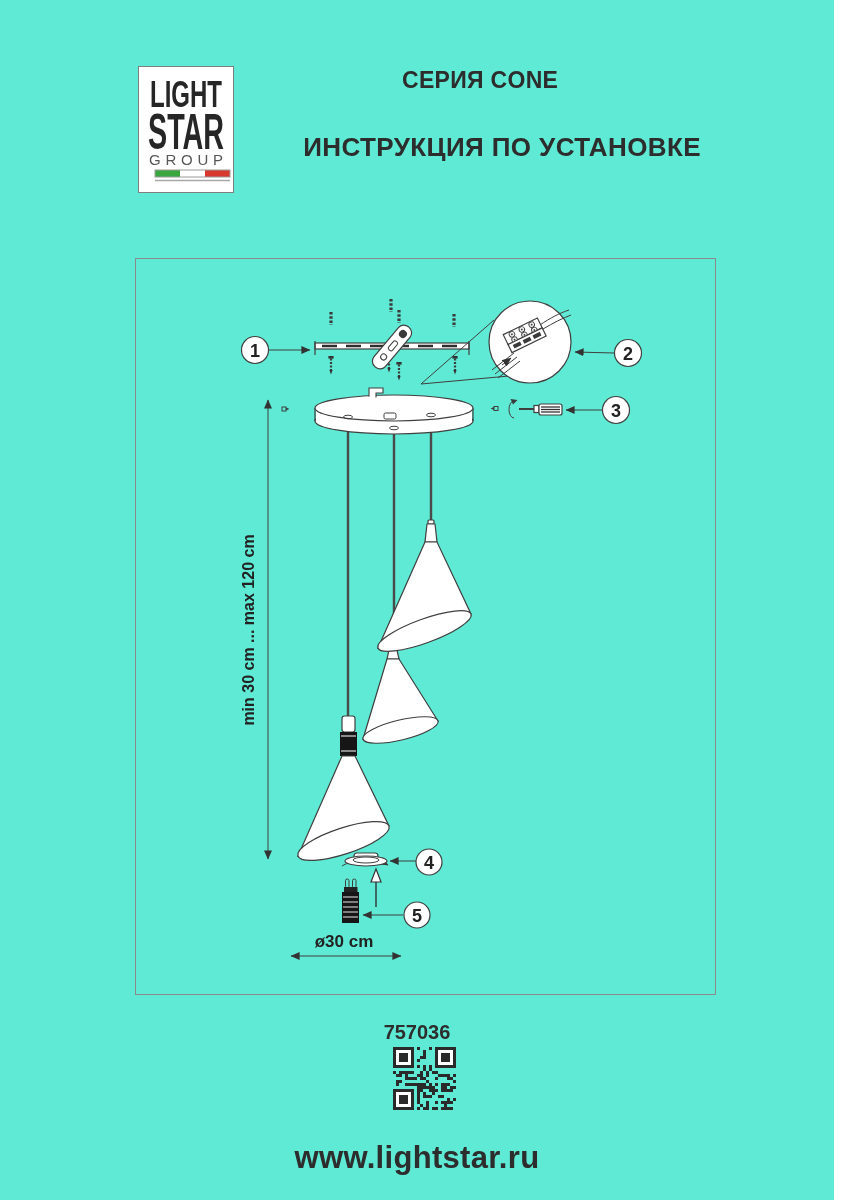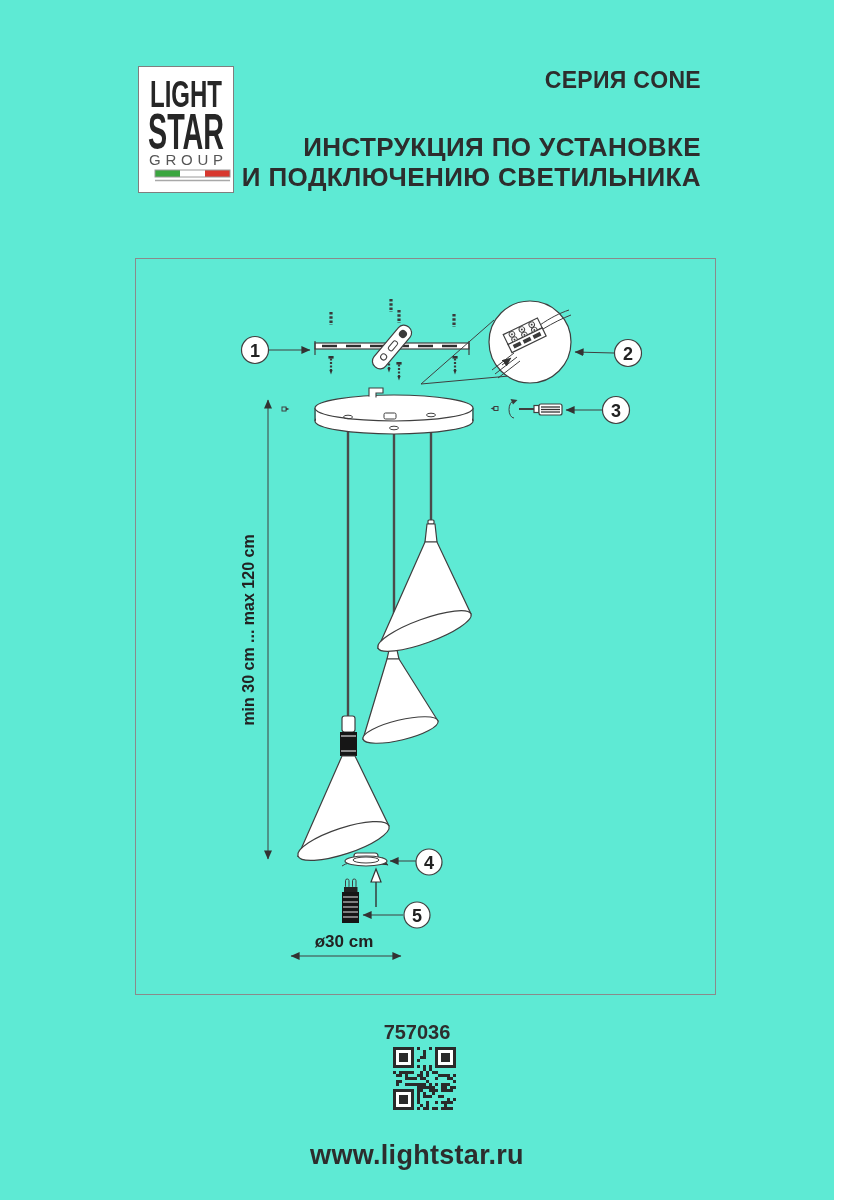--- a/index.html
+++ b/index.html
@@ -1,39 +1,39 @@
 <!DOCTYPE html>
 <html><head>
 <meta charset="utf-8">
 <style>
   html,body{margin:0;padding:0;background:#ffffff;}
   .page{position:relative;width:834px;height:1200px;background:#5eead4;
         font-family:"Liberation Sans",sans-serif;color:#2e2e2e;overflow:hidden;}
 
   
   .logo{position:absolute;left:138px;top:66px;}
-  .hdr{position:absolute;top:62px;right:133px;text-align:right;font-weight:bold;color:#2d2d2d;}
+  .hdr{position:absolute;top:62px;right:133px;text-align:center;font-weight:bold;color:#2d2d2d;}
   .hdr .l1{font-size:23px;line-height:36px;letter-spacing:.3px;}
   .hdr .instr{margin-top:34px;font-size:26px;line-height:30px;letter-spacing:.4px;margin-left:44px;}
 
   
   .diagram-box{position:absolute;left:135px;top:258px;width:579px;height:735px;border:1px solid #8a8a8a;}
   svg text{font-family:"Liberation Sans",sans-serif;}
   .t{font-weight:bold;fill:#222;}
   .f{fill:#fff;stroke:#3f3f3f;stroke-width:1.2;}
   .ln{fill:none;stroke:#3f3f3f;stroke-width:1.2;}
   .thin{fill:none;stroke:#3f3f3f;stroke-width:1;}
   .cable{fill:none;stroke:#4a4a4a;stroke-width:2.4;}
 
   
   .foot-art{position:absolute;top:1021px;left:0;width:100%;text-align:center;
             font-size:20px;font-weight:bold;color:#2d2d2d;}
   .qr{position:absolute;left:393px;top:1047px;}
   .foot-site{position:absolute;top:1140px;left:0;width:100%;text-align:center;
-             font-size:27px;font-weight:bold;letter-spacing:.3px;color:#2d2d2d;}
+             font-size:31px;font-weight:bold;letter-spacing:.3px;color:#2d2d2d;}
 </style>
 </head>
 <body>
 
 <div class="page">
 
   <svg class="logo" width="96" height="127" viewBox="0 0 96 127">
     <rect x="0.5" y="0.5" width="95" height="126" fill="#fff" stroke="#7f7f7f"></rect>
     <text x="48" y="41" text-anchor="middle" textLength="72" lengthAdjust="spacingAndGlyphs" font-family="Liberation Serif, serif" font-weight="bold" font-size="36" fill="#262626">LIGHT</text>
     <text x="48" y="83" text-anchor="middle" textLength="76" lengthAdjust="spacingAndGlyphs" font-family="Liberation Serif, serif" font-weight="bold" font-size="50" fill="#262626">STAR</text>
@@ -44,21 +44,20 @@
       <rect x="67" y="104" width="25" height="7" fill="#d8372e"></rect>
       <rect x="17" y="104" width="75" height="7" fill="none" stroke="#9a9a9a" stroke-width="1"></rect>
       <line x1="17" y1="114.5" x2="92" y2="114.5" stroke="#a8a8a8" stroke-width="1.4"></line>
     </g>
   </svg>
 
   <div class="hdr">
     <div class="l1">СЕРИЯ CONE</div>
     <div class="instr">
       <div>ИНСТРУКЦИЯ ПО УСТАНОВКЕ</div>
-      <div>И ПОДКЛЮЧЕНИЮ СВЕТИЛЬНИКА</div>
     </div>
   </div>
 
   <div class="diagram-box">
   <svg width="579" height="735" viewBox="0 0 579 735">
     <defs>
       <marker id="ah" markerWidth="10" markerHeight="8" refX="8.6" refY="4" orient="auto-start-reverse">
         <path d="M0,0 L9,4 L0,8 Z" fill="#333"></path>
       </marker>
       <g id="dwl">

